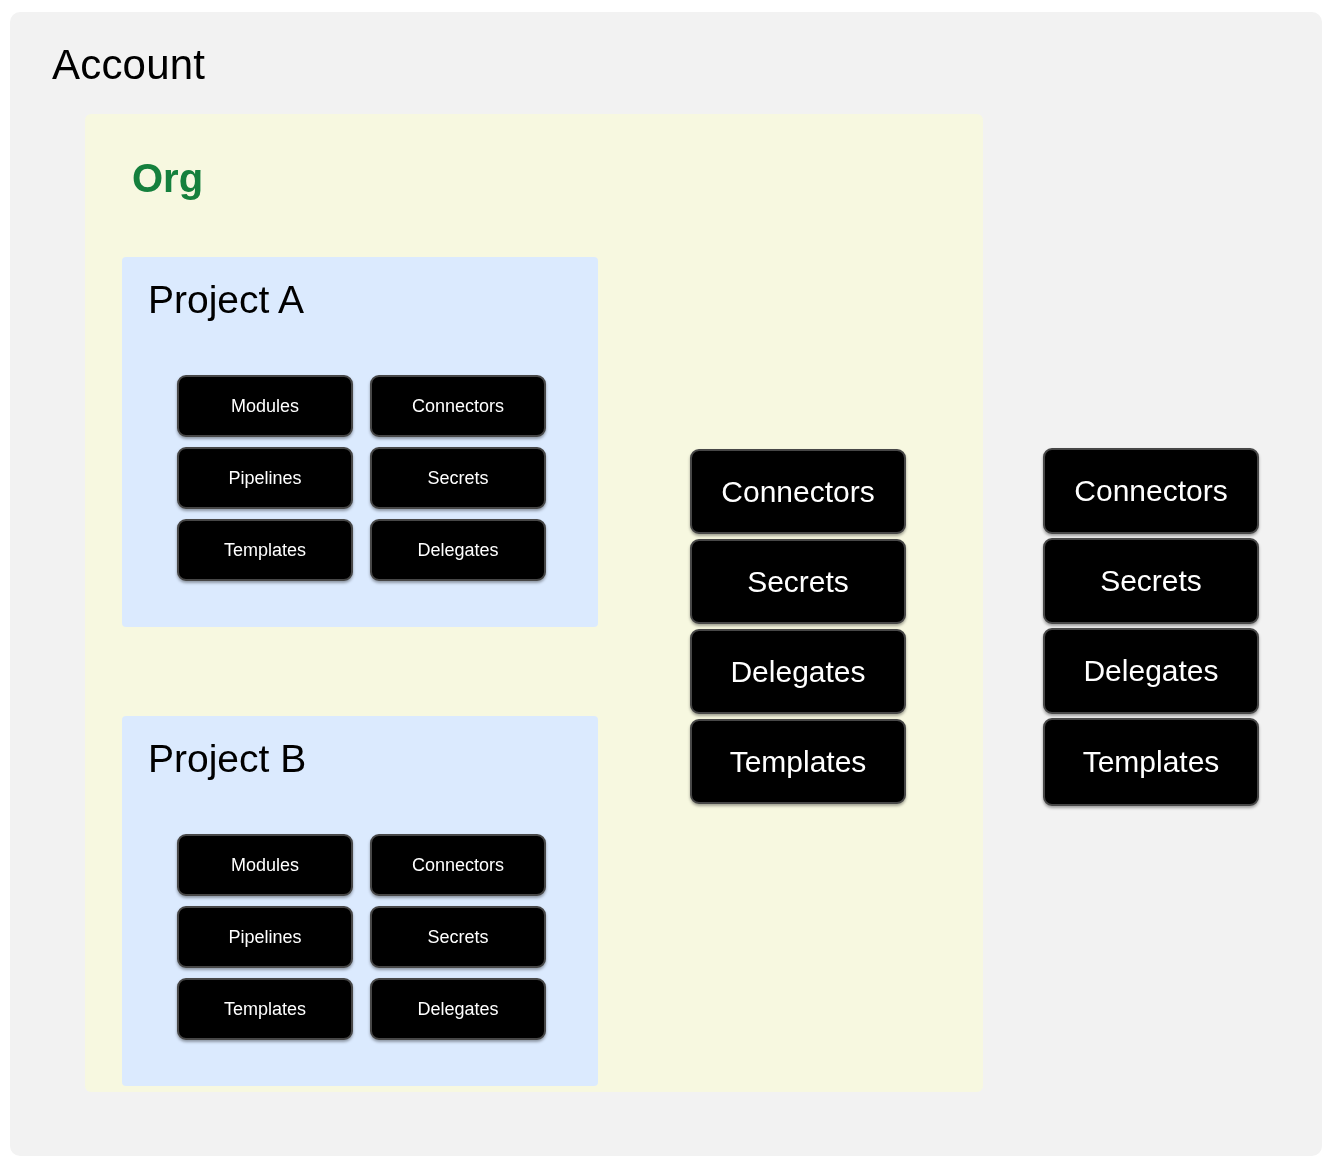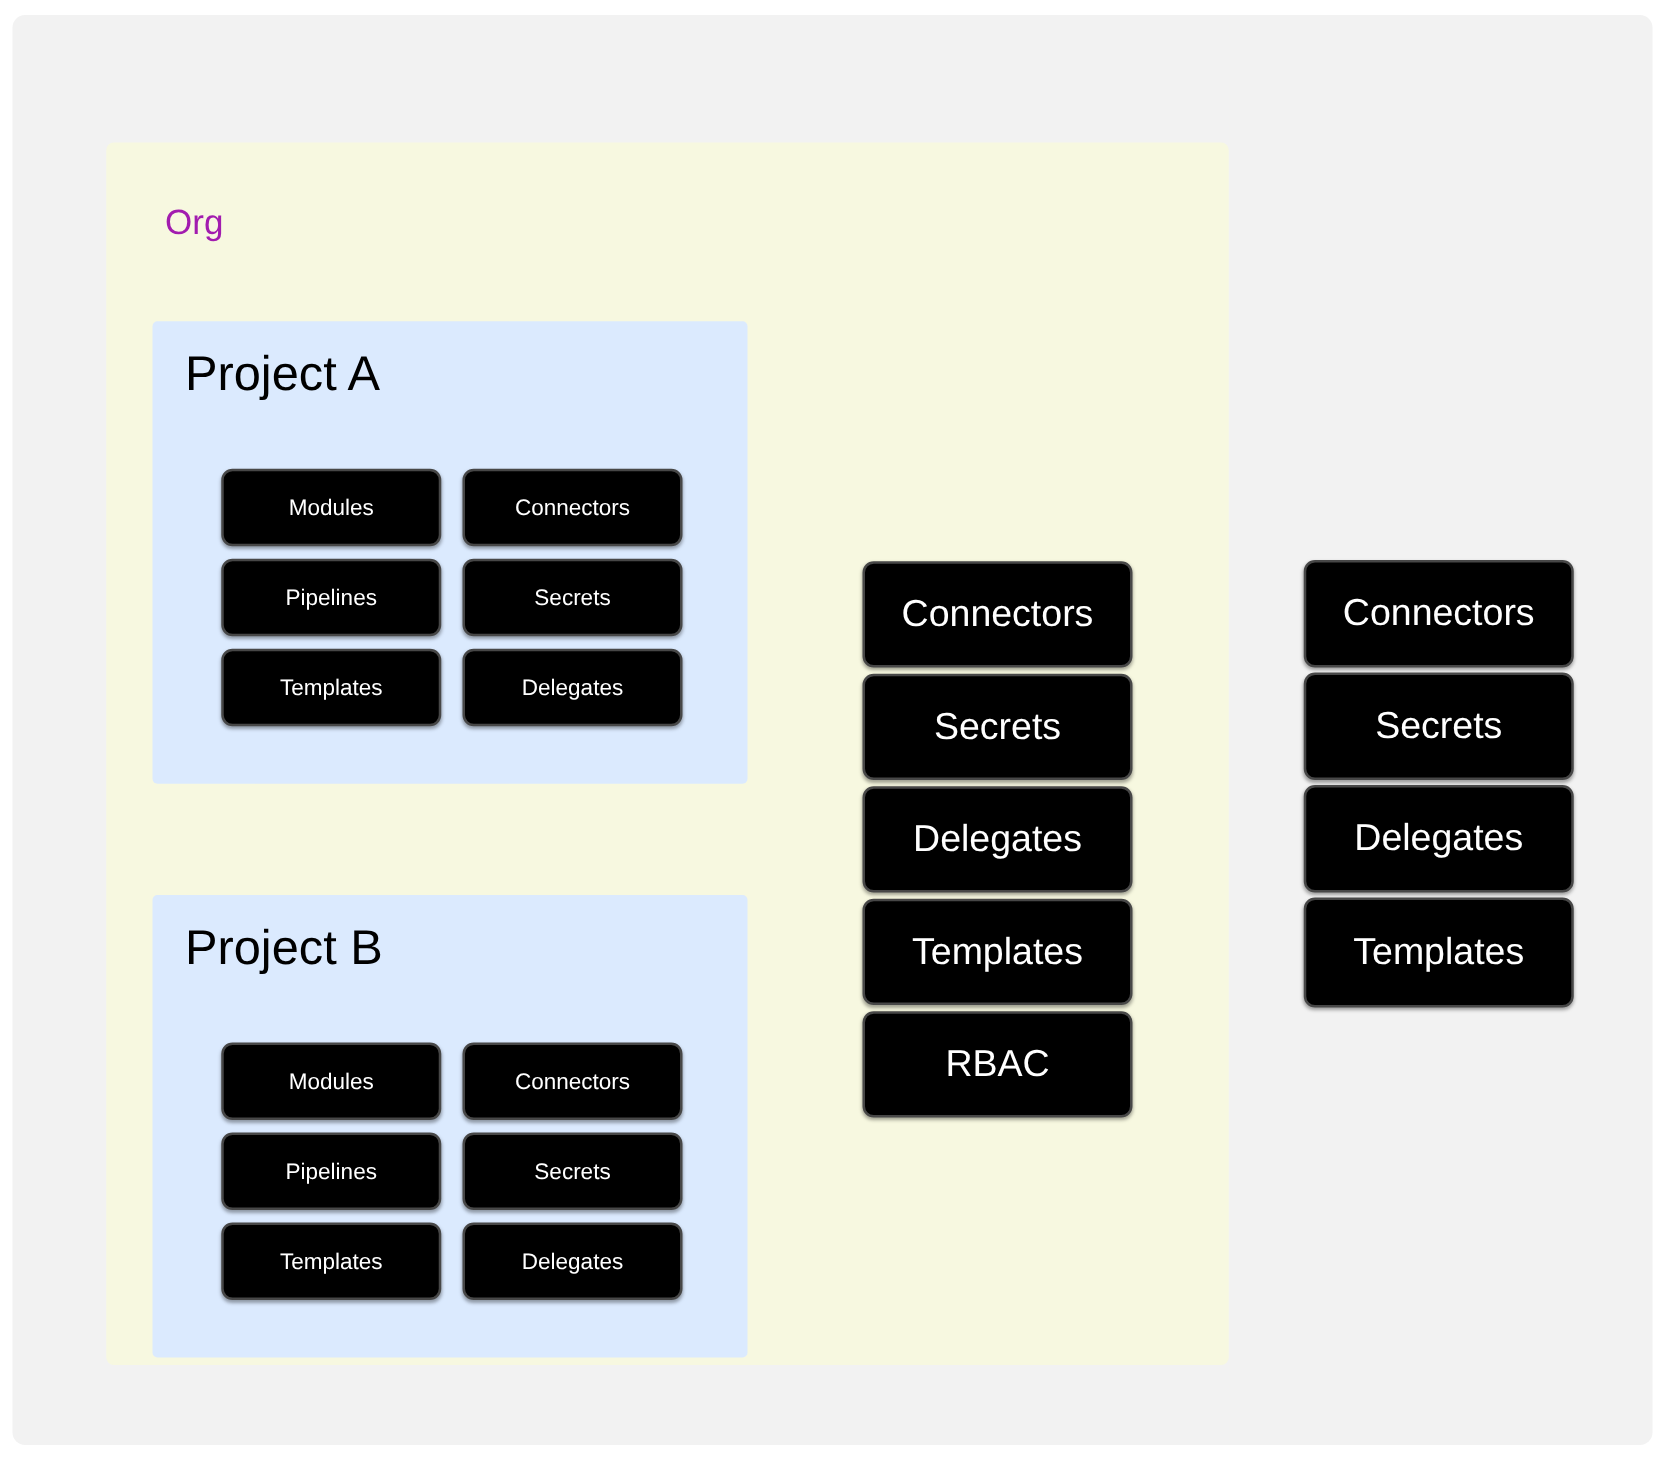--- a/index.html
+++ b/index.html
@@ -55,24 +55,24 @@
     height: 978px;
     background: #f7f8e0;
     border-radius: 6px;
     box-sizing: border-box;
   }
 
   .org-title {
     position: absolute;
     left: 47px;
     top: 40px;
-    font-size: 28px;
+    font-size: 40px;
     line-height: 48px;
-    color: #a21caf;
-    font-weight: 400;
+    color: #15803d;
+    font-weight: 700;
     white-space: nowrap;
   }
 
   
   .project-card {
     position: absolute;
     left: 37px;
     width: 476px;
     height: 370px;
     background: #dbeafe;
@@ -160,20 +160,21 @@
     height: 88px;
   }
 </style>
 </head>
 <body>
 
 <div id="canvas">
 
   <div class="account-container">
 
+    <div class="account-title">Account</div>
 
     <div class="org-container">
 
       <div class="org-title">Org</div>
 
       <div class="project-card project-a">
         <div class="project-title">Project A</div>
         <div class="project-grid">
           <div class="chip small">Modules</div>
           <div class="chip small">Connectors</div>
@@ -196,21 +197,20 @@
         </div>
       </div>
 
     </div>
 
     <div class="scope-column org-scope-column">
       <div class="chip">Connectors</div>
       <div class="chip">Secrets</div>
       <div class="chip">Delegates</div>
       <div class="chip">Templates</div>
-      <div class="chip">RBAC</div>
     </div>
 
     <div class="scope-column account-scope-column">
       <div class="chip">Connectors</div>
       <div class="chip">Secrets</div>
       <div class="chip">Delegates</div>
       <div class="chip tall">Templates</div>
     </div>
 
   </div>

